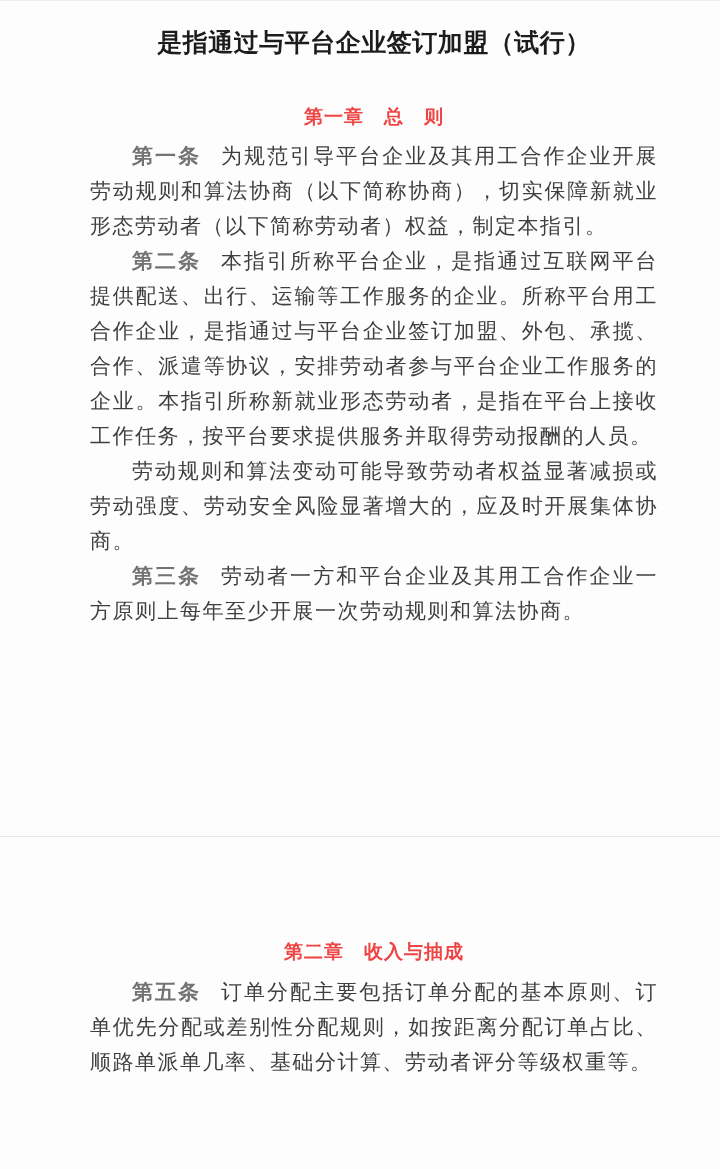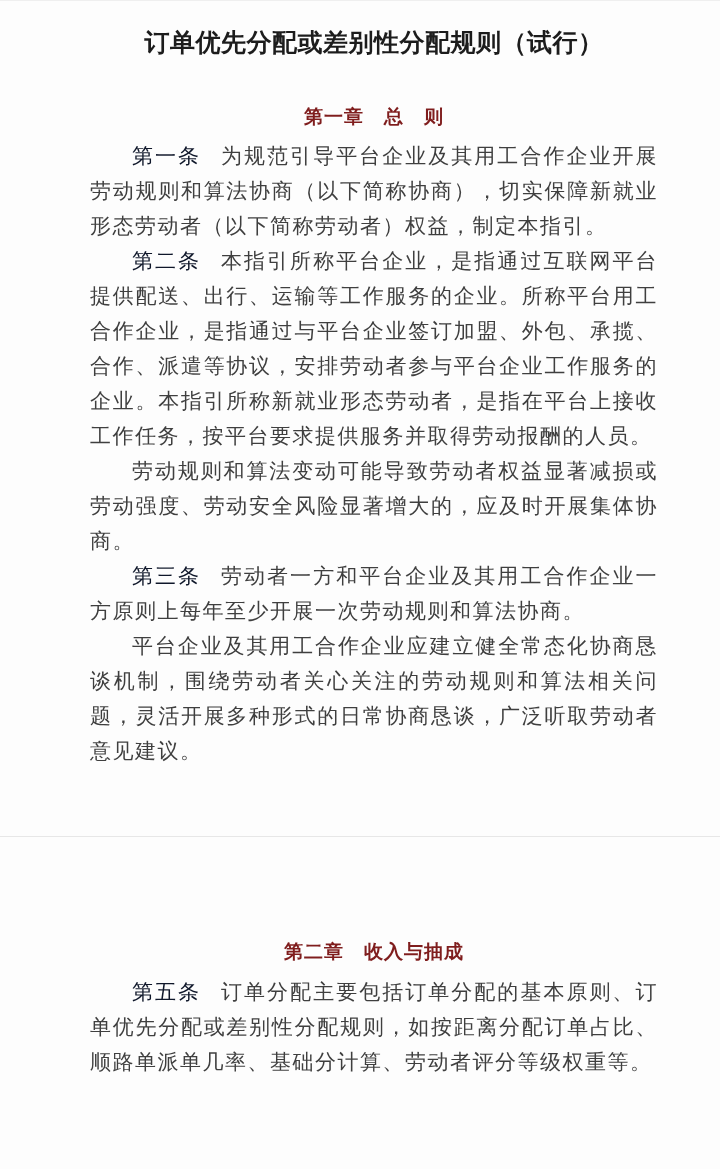--- a/index.html
+++ b/index.html
@@ -33,60 +33,59 @@
     font-weight: bold;
     color: #1c1c1c;
     text-align: center;
     letter-spacing: 0.5px;
     margin: 0 0 44px 0;
     line-height: 1.3;
   }
   .chapter-heading {
     font-size: 19px;
     font-weight: bold;
-    color: #7f1d1d;
+    color: #ef4444;
     text-align: center;
     letter-spacing: 1px;
     margin: 0 0 9px 0;
     line-height: 1.4;
   }
   .para {
     font-size: 21px;
     line-height: 35px;
     color: #3f3f3f;
     letter-spacing: 1.5px;
     text-align: justify;
     text-indent: 2em;
     margin: 0;
   }
   .art {
-    font-weight: normal;
-    color: #0f172a;
+    font-weight: bold;
+    color: #737373;
   }
   .art:not(:empty) { margin-right: 0.95em; }
 </style>
 </head>
 <body>
 
 <div class="doc">
 
   <div class="page page-1">
-    <h1 class="doc-title">订单优先分配或差别性分配规则（试行）</h1>
+    <h1 class="doc-title">是指通过与平台企业签订加盟（试行）</h1>
 
     <h2 class="chapter-heading">第一章　总　则</h2>
 
     <p class="para"><b class="art">第一条</b><span>为规范引导平台企业及其用工合作企业开展劳动规则和算法协商（以下简称协商），切实保障新就业形态劳动者（以下简称劳动者）权益，制定本指引。</span></p>
 
     <p class="para"><b class="art">第二条</b><span>本指引所称平台企业，是指通过互联网平台提供配送、出行、运输等工作服务的企业。所称平台用工合作企业，是指通过与平台企业签订加盟、外包、承揽、合作、派遣等协议，安排劳动者参与平台企业工作服务的企业。本指引所称新就业形态劳动者，是指在平台上接收工作任务，按平台要求提供服务并取得劳动报酬的人员。</span></p>
 
     <p class="para"><b class="art"></b><span>劳动规则和算法变动可能导致劳动者权益显著减损或劳动强度、劳动安全风险显著增大的，应及时开展集体协商。</span></p>
 
     <p class="para"><b class="art">第三条</b><span>劳动者一方和平台企业及其用工合作企业一方原则上每年至少开展一次劳动规则和算法协商。</span></p>
 
-    <p class="para"><b class="art"></b><span>平台企业及其用工合作企业应建立健全常态化协商恳谈机制，围绕劳动者关心关注的劳动规则和算法相关问题，灵活开展多种形式的日常协商恳谈，广泛听取劳动者意见建议。</span></p>
   </div>
 
   <div class="page page-2">
     <h2 class="chapter-heading">第二章　收入与抽成</h2>
 
 
     <p class="para"><b class="art">第五条</b><span>订单分配主要包括订单分配的基本原则、订单优先分配或差别性分配规则，如按距离分配订单占比、顺路单派单几率、基础分计算、劳动者评分等级权重等。</span></p>
   </div>
 
 </div>

